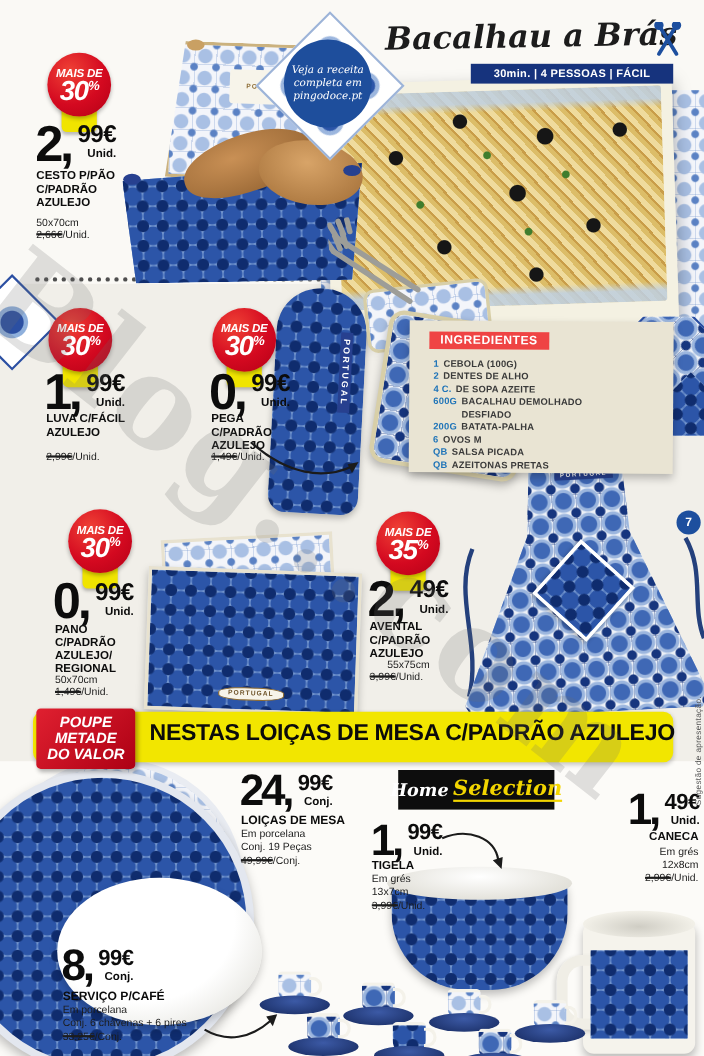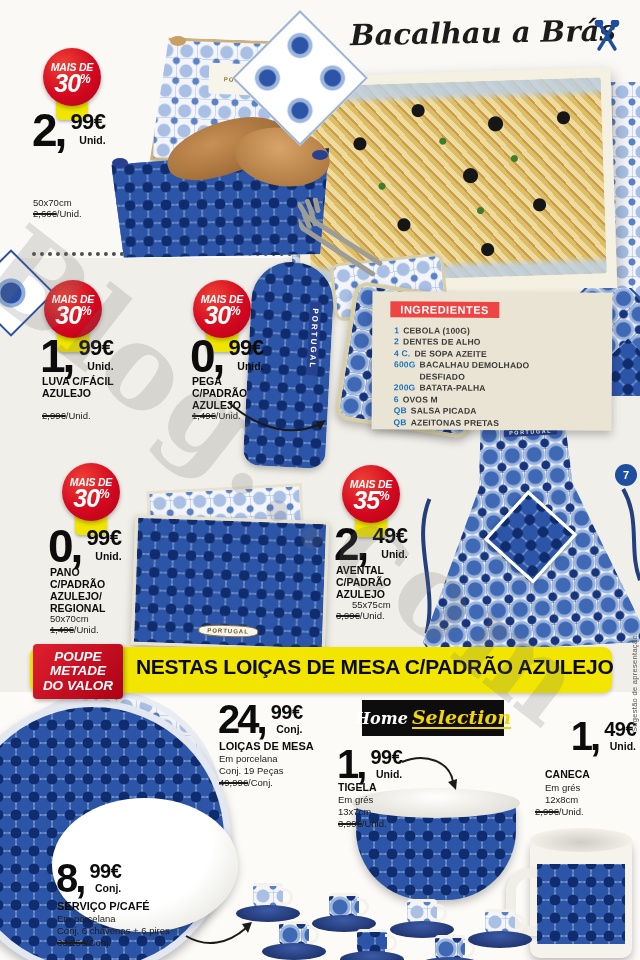--- a/index.html
+++ b/index.html
@@ -50,21 +50,21 @@
   .price .int::after{content:",";letter-spacing:0;}
   .price .stack{display:flex;flex-direction:column;margin-left:3px;}
   .price .cents{font-size:22px;line-height:.95;letter-spacing:-.5px;}
   .price .per{font-size:10.5px;margin-top:1px;align-self:flex-end;}
   .price.md .int{font-size:40px;}
   .price.md .cents{font-size:20px;}
   .pname{font-weight:bold;font-size:10.5px;line-height:1.14;color:#0c0c0c;z-index:4;}
   .pdim{font-size:9.5px;color:#1c1c1c;z-index:4;}
   .old{font-size:9.5px;color:#1c1c1c;z-index:4;}
   .old .st{text-decoration:line-through;text-decoration-thickness:1.5px;}
-  .rt{margin-top:13px;}
+  .rt{text-align:right;}
   
   .title{left:350px;top:16px;width:248px;font-family:"DejaVu Serif",serif;font-style:italic;
          font-weight:bold;font-size:29px;color:#1c1c1c;transform:rotate(-1deg);z-index:4;white-space:nowrap;}
   .meta{left:428px;top:58px;width:184px;height:18px;background:#16337d;color:#fff;
         font-size:10px;font-weight:bold;display:flex;align-items:center;justify-content:center;
         letter-spacing:.3px;z-index:4;white-space:nowrap;}
   .diamond{left:252px;top:30px;width:92px;height:92px;transform:rotate(45deg);
            background:#fff;border:2px solid #9db4d8;z-index:5;
            background-image:radial-gradient(circle at 50% 50%,#2c55a8 0 8px,#9cb6de 9px 12px,rgba(0,0,0,0) 13px);
            background-size:46px 46px;}
@@ -208,20 +208,21 @@
       <span class="dl2"><span>30</span><sup>%</sup></span>
     </div>
   </div>
   <div class="abs price" style="left:32px;top:112px">
     <span class="int">2</span>
     <span class="stack">
       <span class="cents"><span>99</span><span>€</span></span>
       <span class="per">Unid.</span>
     </span>
   </div>
+  <div class="abs pname" style="left:33px;top:155px;width:100px">CESTO P/PÃO C/PADRÃO AZULEJO</div>
   <div class="abs pdim" style="left:33px;top:197px">50x70cm</div>
   <div class="abs old" style="left:33px;top:208px"><span class="st">2,66€</span><span>/Unid.</span></div>
 
   <div class="abs basket-back azul-light">
     <div class="basket-label">PORTUGAL</div>
   </div>
   <div class="abs bow" style="left:170px;top:36px;background:#c9a063"></div>
   <div class="abs bow" style="left:300px;top:40px;background:#c9a063"></div>
   <div class="abs bread1"></div>
   <div class="abs bread2"></div>
@@ -231,21 +232,23 @@
 
   <div class="abs title">Bacalhau a Brás</div>
   <svg class="abs cutlery" width="26" height="32" viewBox="0 0 26 32">
     <g stroke="#1d4f9e" stroke-width="3.4" stroke-linecap="round" fill="#1d4f9e">
       <path d="M5 3 L21 29" fill="none"></path>
         <path d="M21 3 L5 29" fill="none"></path>
       <circle cx="5" cy="3" r="2.6"></circle>
         <circle cx="21" cy="3" r="2.6"></circle>
     </g>
   </svg>
+  <div class="abs meta">30min.  |  4 PESSOAS  |  FÁCIL</div>
   <div class="abs diamond"></div>
+  <div class="abs note-circle">Veja a receita completa em pingodoce.pt</div>
 
   <div class="abs cloth azul-light"></div>
   <div class="abs polaroid">
     <div class="food"></div>
   </div>
   <svg class="abs forks" width="110" height="85" viewBox="0 0 110 85">
     <g stroke="#9d9d98" stroke-width="5" stroke-linecap="round" fill="none">
       <path d="M8 18 L78 70"></path>
         <path d="M4 30 L70 80"></path>
       <path d="M8 18 L2 6 M14 15 L10 3 M20 13 L18 2"></path>

